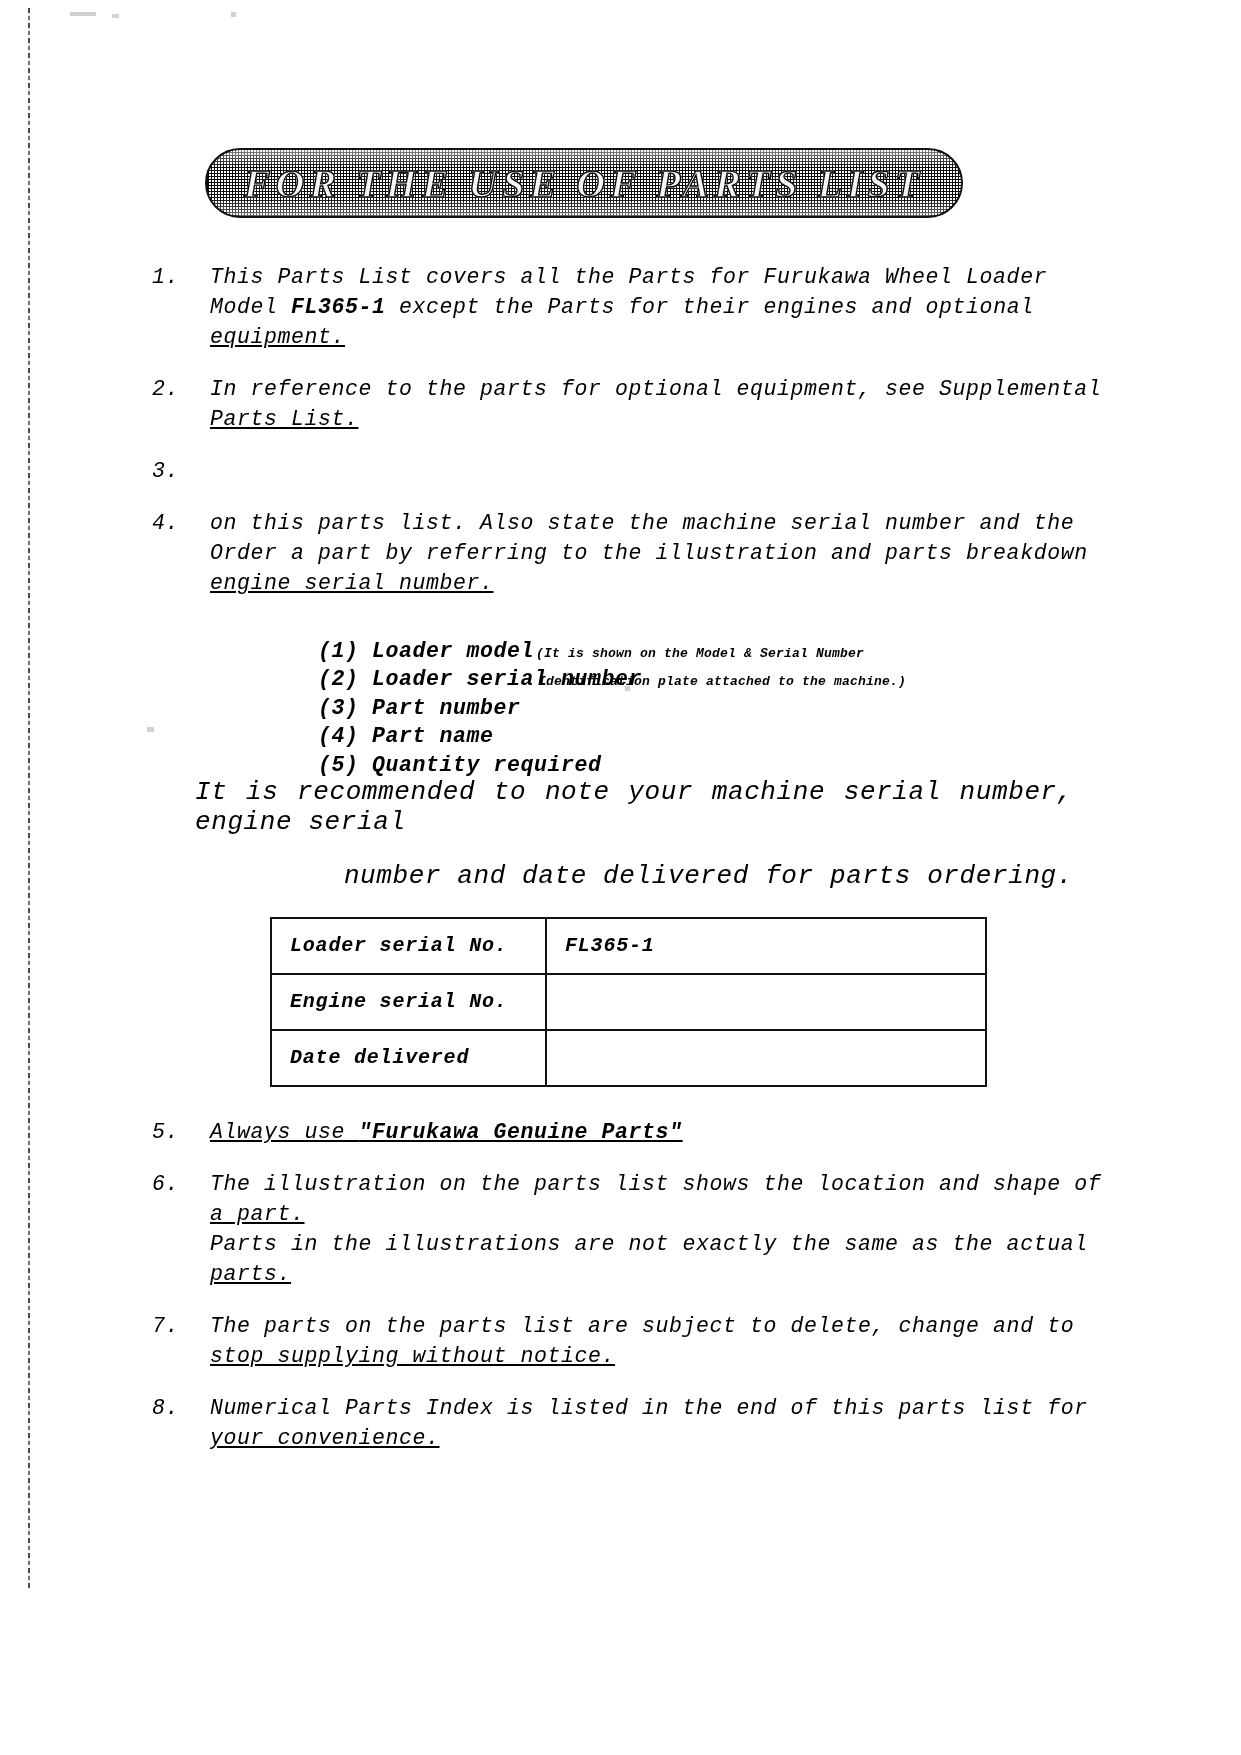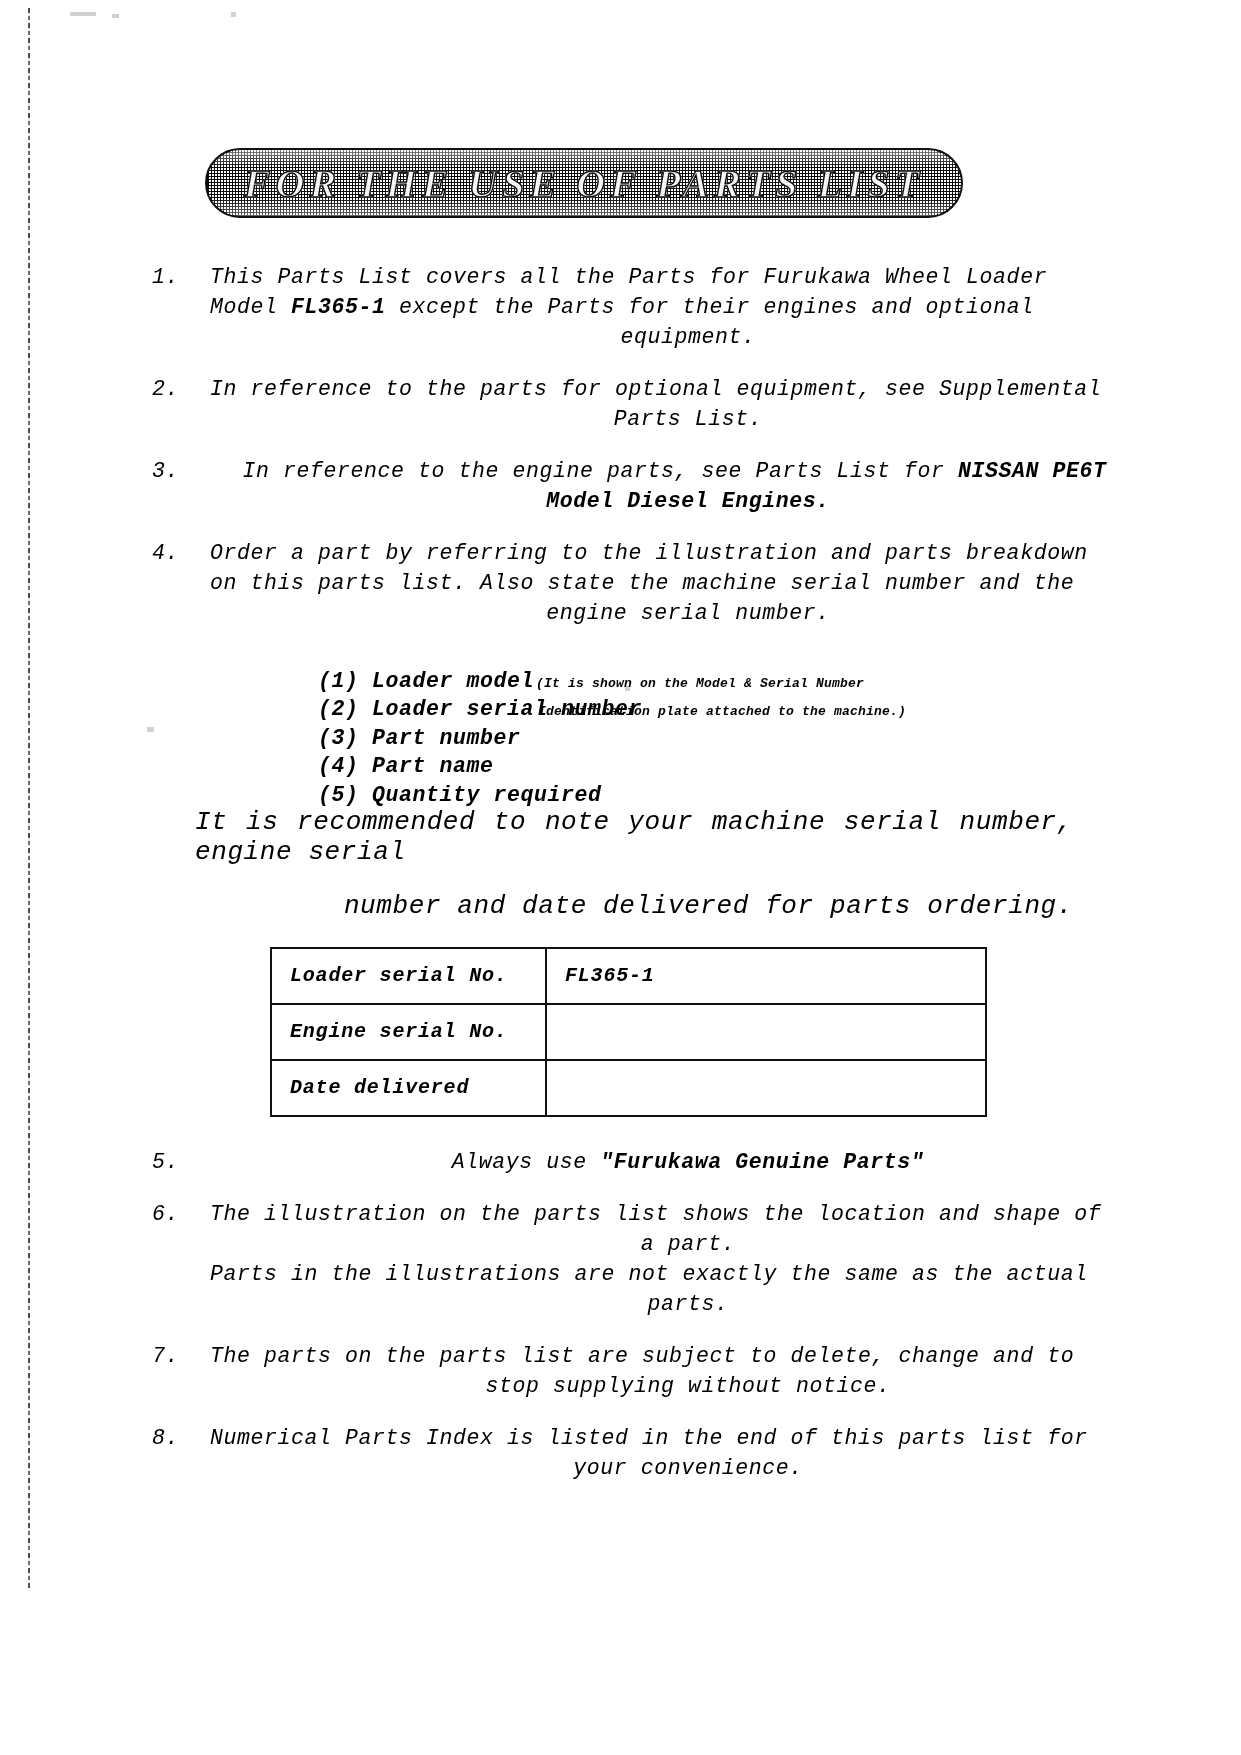--- a/index.html
+++ b/index.html
@@ -131,21 +131,21 @@
     width: 58px;
     padding-left: 152px;
     box-sizing: content-box;
     font-style: italic;
   }
   .item-body {
     flex: 1 1 auto;
     padding-right: 75px;
     text-align: justify;
   }
-  .item-body .last-line { text-align: center; }
+  .item-body .last-line { text-align: left; text-decoration: underline; }
   .nowrap { white-space: pre; }
   b, .b { font-weight: bold; }
 
   
   .sublist {
     position: relative;
     margin-left: 210px;
     margin-top: 4px;
     margin-bottom: 26px;
     font-style: italic;
@@ -241,31 +241,27 @@
     <div class="item">
       <div class="item-num">2.</div>
       <div class="item-body">
         <div>In reference to the parts for optional equipment, see Supplemental</div>
         <div class="last-line">Parts List.</div>
       </div>
     </div>
 
     <div class="item">
       <div class="item-num">3.</div>
-      <div class="item-body">
-        <div class="last-line"><span>In reference to the engine parts, see Parts List for </span><b>NISSAN PE6T34</b></div>
-        <div class="last-line"><b>Model Diesel Engines.</b></div>
-      </div>
     </div>
 
     <div class="item" style="margin-bottom:10px;">
       <div class="item-num">4.</div>
       <div class="item-body">
+        <div>on this parts list. Also state the machine serial number and the</div>
         <div>Order a part by referring to the illustration and parts breakdown</div>
-        <div>on this parts list. Also state the machine serial number and the</div>
         <div class="last-line">engine serial number.</div>
       </div>
     </div>
 
     <div class="sublist">
       <div class="sub-row">
         <span>(1) Loader model</span>
       </div>
       <div class="sub-row">
         <span>(2) Loader serial number</span>

